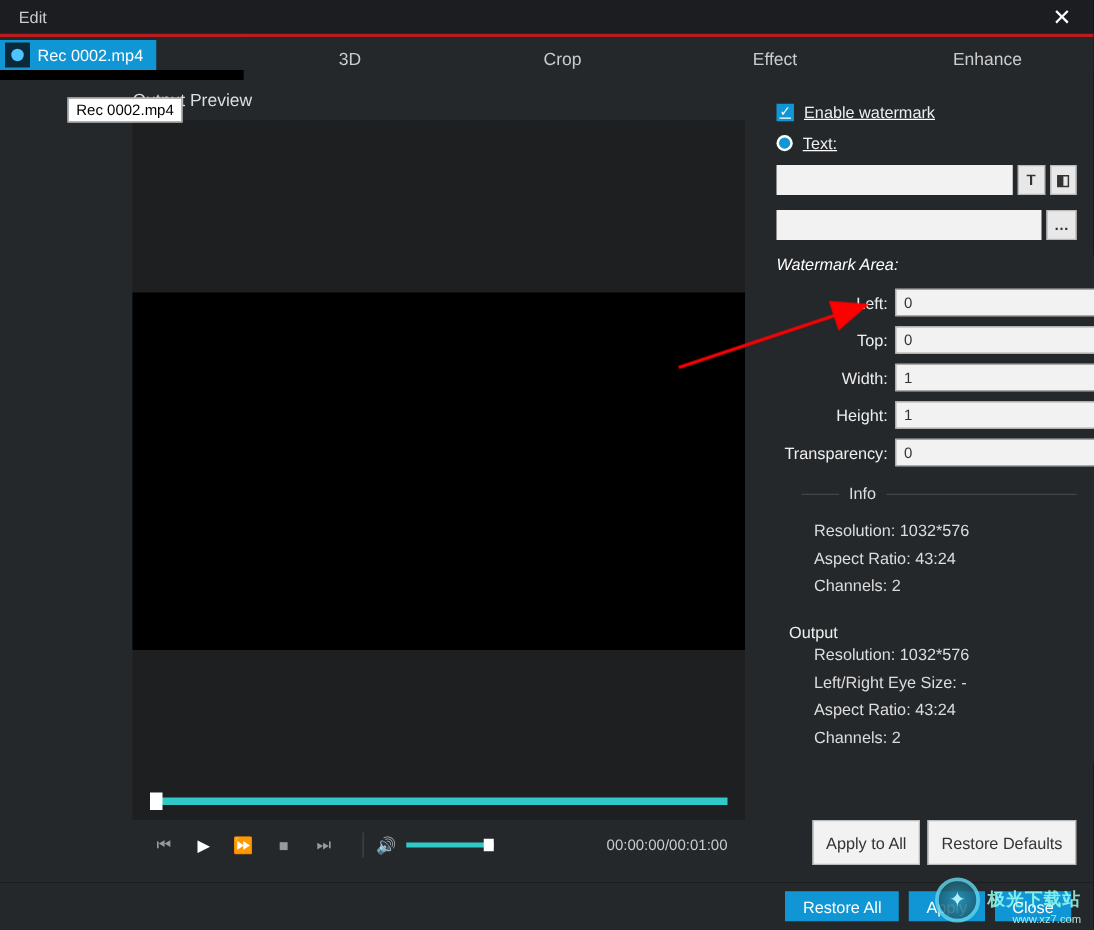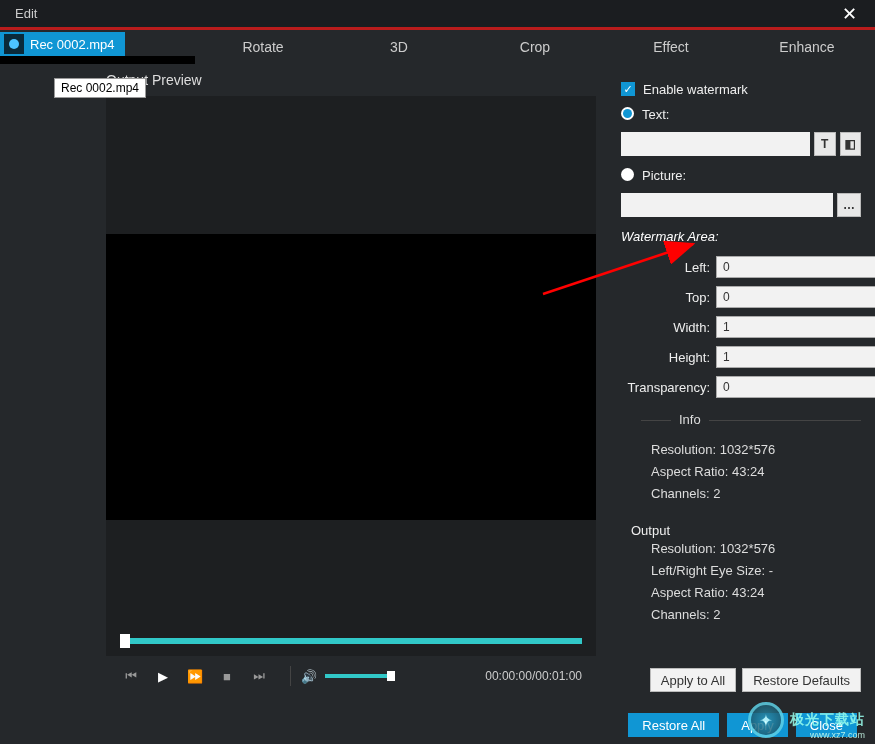--- a/index.html
+++ b/index.html
@@ -31,21 +31,21 @@
 .slider-thumb { width: 10px; height: 14px; background: #fff; position: absolute; left: 0; top: -4px; }
 
 .controls { margin-left: 106px; width: 490px; height: 40px; display: flex; align-items: center; padding: 0 14px; color: #aaa; }
 .ctrl-btn { width: 22px; height: 22px; margin-right: 10px; cursor: pointer; color: #999; display: flex; align-items: center; justify-content: center; }
 .ctrl-sep { width: 1px; height: 20px; background: #444; margin: 0 10px; }
 .vol-icon { margin-right: 8px; color: #bbb; }
 .vol-bar { width: 70px; height: 4px; background: #31c8c8; position: relative; }
 .vol-thumb { width: 8px; height: 10px; background: #fff; position: absolute; right: 0; top: -3px; }
 .time { margin-left: auto; color: #ccc; font-size: 12px; }
 
-.row { display: flex; margin-bottom: 10px; }
+.row { display: flex; align-items: center; margin-bottom: 10px; text-decoration: underline; }
 .checkbox { width: 14px; height: 14px; background: #1096d4; margin-right: 8px; display: flex; align-items: center; justify-content: center; cursor: pointer; }
 .checkbox::after { content: "✓"; color: #fff; font-size: 11px; }
 .radio { width: 13px; height: 13px; border-radius: 50%; background: #fff; margin-right: 8px; display: flex; align-items: center; justify-content: center; cursor: pointer; }
 .radio.on::after { content: ""; width: 9px; height: 9px; border-radius: 50%; background: #1096d4; }
 .radio.off { background: #fff; }
 .lbl { color: #eee; }
 
 .text-input-row { display: flex; margin-bottom: 12px; }
 .text-input { flex: 1; height: 24px; background: #f2f2f2; border: none; padding: 0 6px; color: #333; }
 .sqbtn { width: 24px; height: 24px; background: #e8e8e8; border: 1px solid #bbb; margin-left: 4px; display: flex; align-items: center; justify-content: center; cursor: pointer; color: #333; font-weight: bold; font-size: 12px; }
@@ -55,21 +55,21 @@
 .num-label { flex: 0 0 95px; text-align: right; color: #eee; padding-right: 6px; }
 .spinner { width: 56px; height: 22px; display: flex; }
 .spinner-input { flex: 1; background: #f2f2f2; border: 1px solid #aaa; padding: 0 6px; color: #333; font-size: 12px; }
 
 .info-divider { border-top: 1px solid #444; margin: 22px 0 0 20px; position: relative; }
 .info-label { position: absolute; top: -9px; left: 30px; background: #25282b; padding: 0 8px; color: #ddd; }
 .info-block { margin: 18px 0 0 10px; color: #eee; }
 .info-sub { margin-left: 20px; line-height: 22px; color: #ddd; }
 
 .bottom-btns { position: absolute; right: 14px; bottom: 52px; display: flex; gap: 6px; }
-.btn { height: 24px; padding: 0 10px; background: #f2f2f2; border: 1px solid #bbb; color: #333; font-size: 13px; cursor: pointer; display: flex; align-items: center; }
+.btn { height: 36px; padding: 0 10px; background: #f2f2f2; border: 1px solid #bbb; color: #333; font-size: 13px; cursor: pointer; display: flex; align-items: center; }
 
 .footer { position: absolute; bottom: 0; left: 0; right: 0; height: 38px; background: #25282b; display: flex; align-items: center; justify-content: flex-end; padding: 0 18px; gap: 8px; }
 .footer .btn-primary { background: #1096d4; color: #fff; border: none; height: 24px; padding: 0 14px; cursor: pointer; font-size: 13px; text-align: right; }
 
 .arrow-overlay { position: absolute; left: 533px; top: 234px; z-index: 50; pointer-events: none; }
 
 .watermark-badge { position: absolute; right: 10px; bottom: 6px; z-index: 30; opacity: 0.85; display: flex; align-items: center; }
 .badge-circle { width: 36px; height: 36px; border-radius: 50%; border: 3px solid #5fd0e6; background: radial-gradient(#2b90b0,#1a4a5a); margin-right: 6px; display:flex; align-items:center; justify-content:center;}
 .badge-circle::after{content:"✦"; color:#cff; font-size:16px;}
 .badge-text { color: #9fe; font-size: 14px; font-weight: bold; font-family: "Microsoft YaHei", sans-serif; letter-spacing: 1px; }
@@ -86,21 +86,20 @@
 <div class="filetab-row">
   <div class="filetab">
     <div class="filetab-icon">
         <div class="filetab-icon-inner"></div>
       </div>
     <span>Rec 0002.mp4</span>
   </div>
 </div>
 
 <div class="tabs-row">
-  <div class="tab">Rotate</div>
   <div class="tab">3D</div>
   <div class="tab">Crop</div>
   <div class="tab">Effect</div>
   <div class="tab">Enhance</div>
 </div>
 
 <div class="tooltip">Rec 0002.mp4</div>
 
 <div class="main">
   <div class="left-panel">
@@ -133,24 +132,20 @@
     </div>
     <div class="row">
       <div class="radio on"></div>
       <span class="lbl">Text:</span>
     </div>
     <div class="text-input-row">
       <input class="text-input" value="" style="">
       <div class="sqbtn">T</div>
       <div class="sqbtn">◧</div>
     </div>
-    <div class="row">
-      <div class="radio off"></div>
-      <span class="lbl">Picture:</span>
-    </div>
     <div class="text-input-row">
       <input class="text-input" value="" style="">
       <div class="sqbtn">…</div>
     </div>
 
     <div class="section-title">Watermark Area:</div>
 
     <div class="num-row">
       <div class="num-label">Left:</div>
       <div class="spinner">

